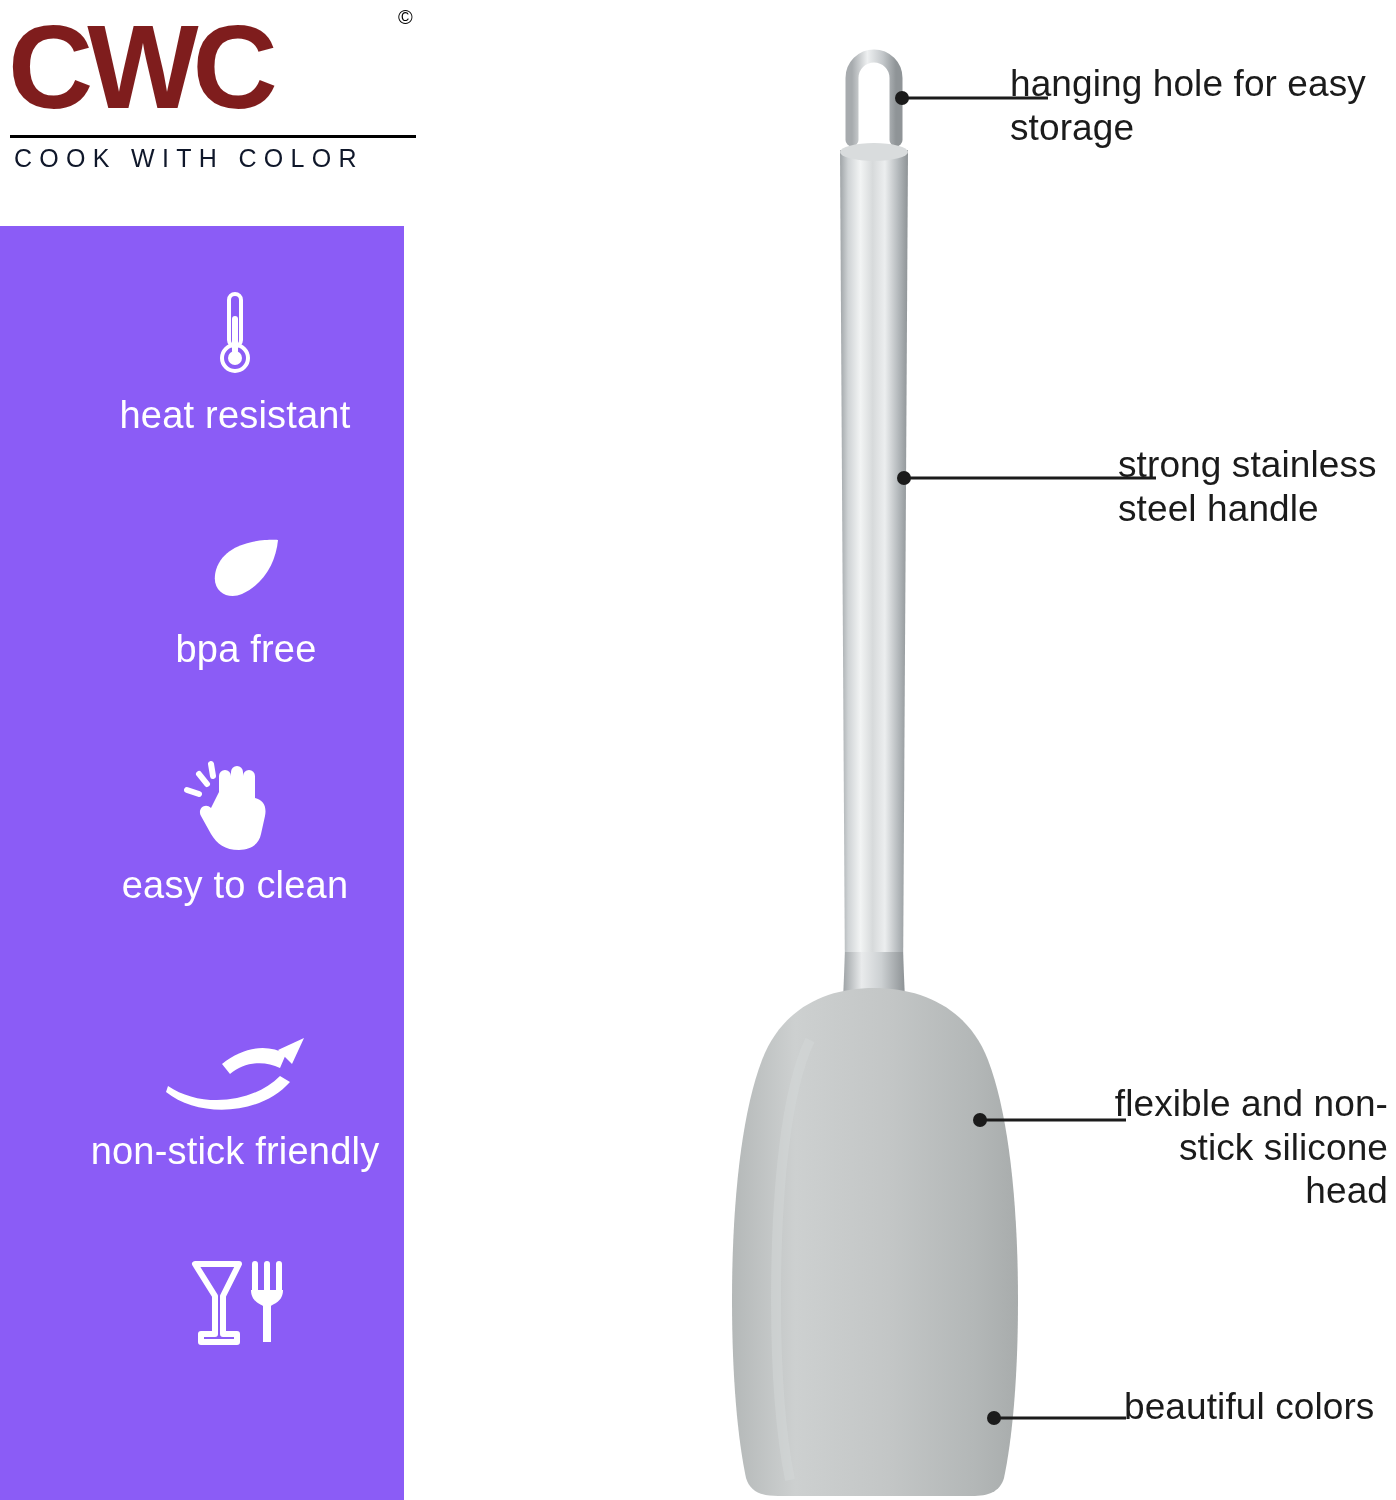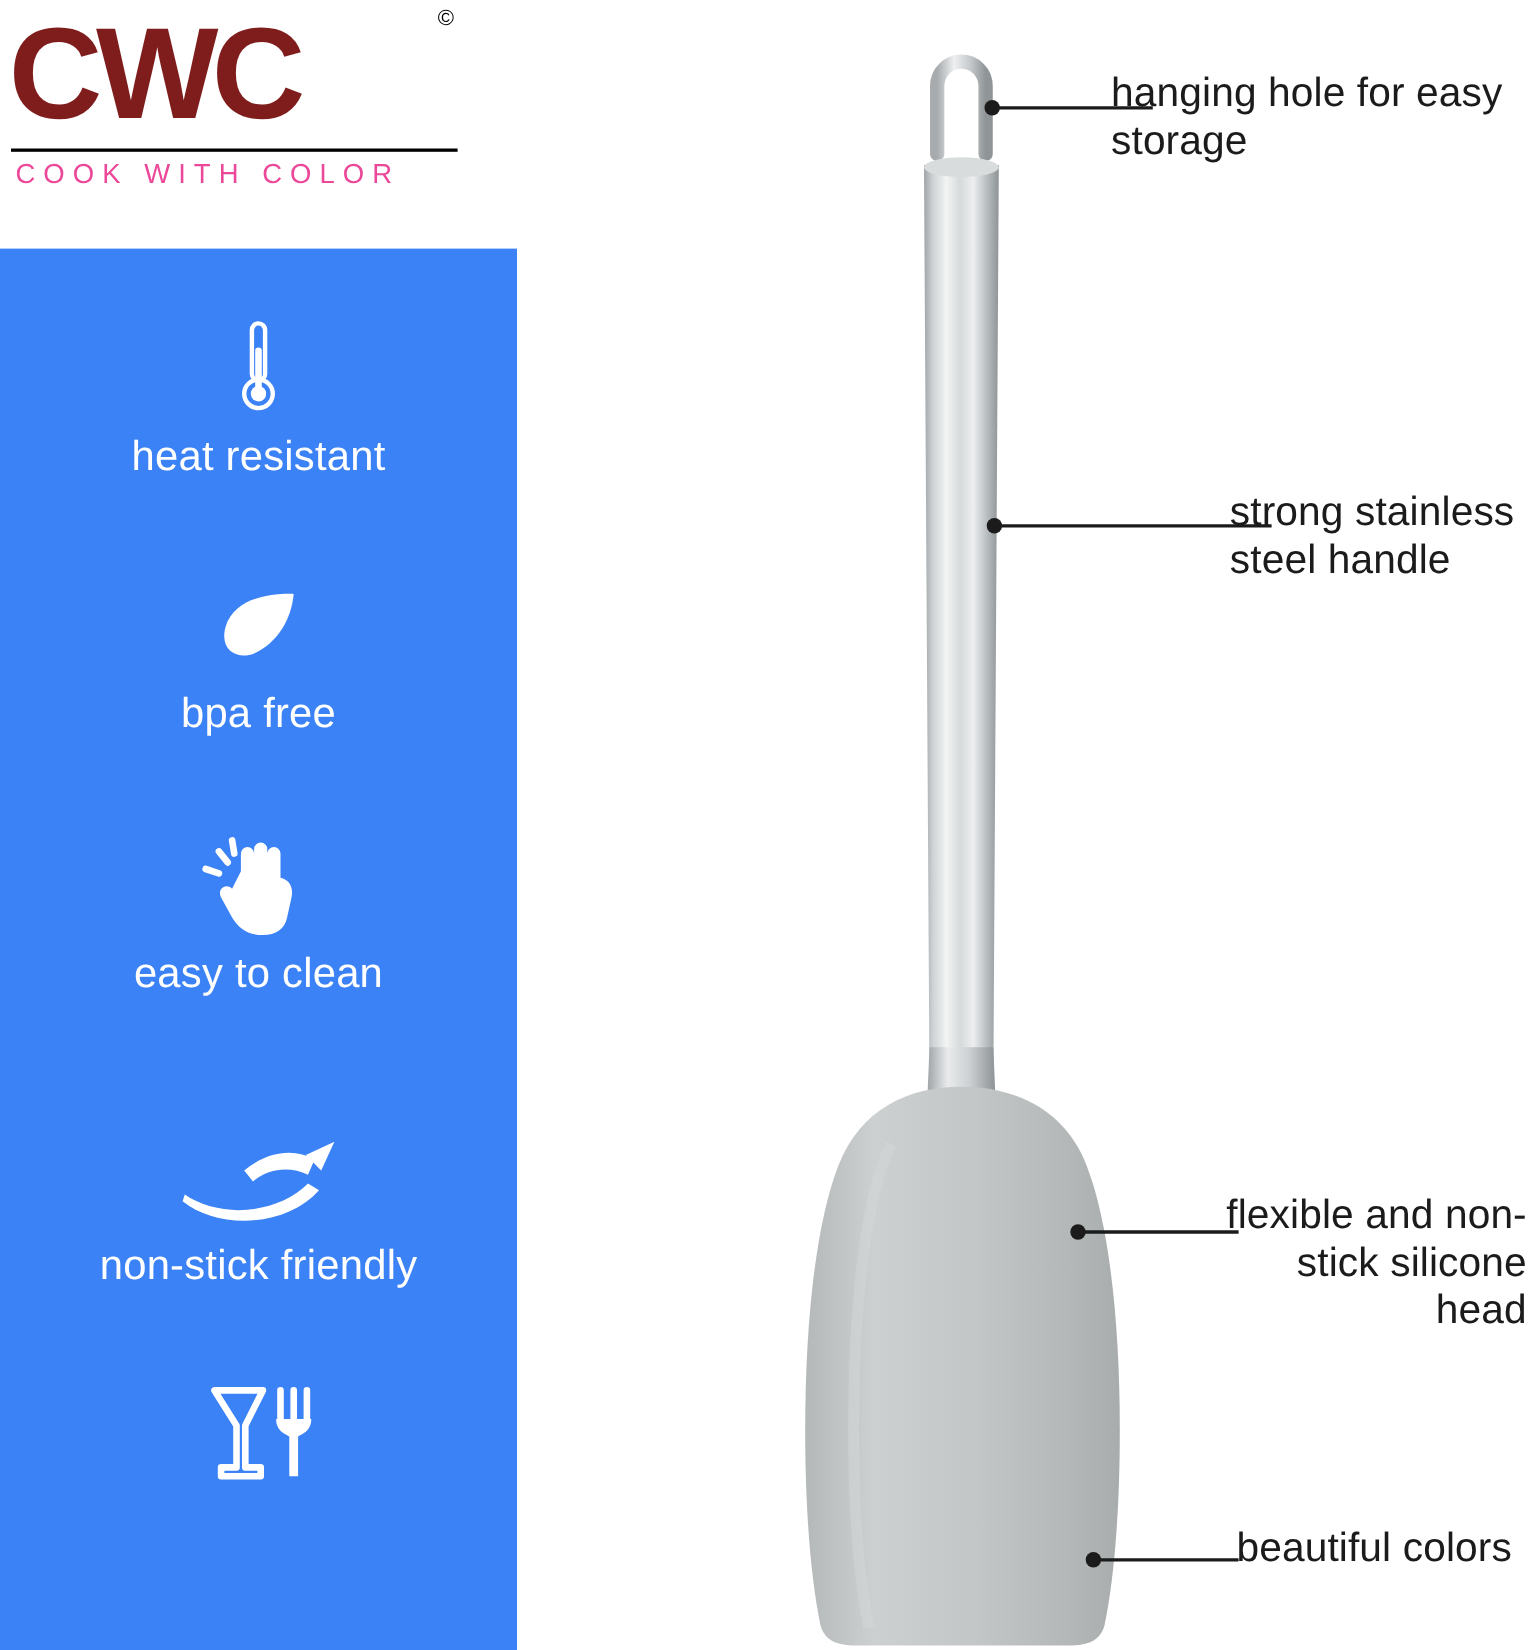--- a/index.html
+++ b/index.html
@@ -48,32 +48,32 @@
     width: 406px;
     height: 3px;
     background: #000000;
   }
   #brand-tagline {
     position: absolute;
     left: 14px;
     top: 144px;
     font-size: 25px;
     letter-spacing: 7.3px;
-    color: #ec4899;
+    color: #0f172a;
     font-weight: 400;
   }
 
   
   #features {
     position: absolute;
     left: 0;
     top: 226px;
-    width: 470px;
+    width: 404px;
     height: 1274px;
-    background: #3b82f6;
+    background: #8b5cf6;
   }
   .feature {
     position: absolute;
     left: 0;
     width: 470px;
     text-align: center;
     color: #ffffff;
   }
   .feature .ficon {
     height: 92px;
@@ -82,21 +82,21 @@
     justify-content: center;
   }
   .feature .flabel {
     font-size: 38px;
     font-weight: 400;
     color: #ffffff;
     margin-top: 14px;
     letter-spacing: 0.2px;
   }
   #feature-0 { top: 62px; }
-  #feature-1 { top: 296px; }
+  #feature-1 { top: 296px; margin-left: 11px; }
   #feature-2 { top: 532px; }
   #feature-3 { top: 798px; }
   #feature-4 { top: 1030px; }
 
   
   #product {
     position: absolute;
     left: 470px;
     top: 0;
     width: 926px;

